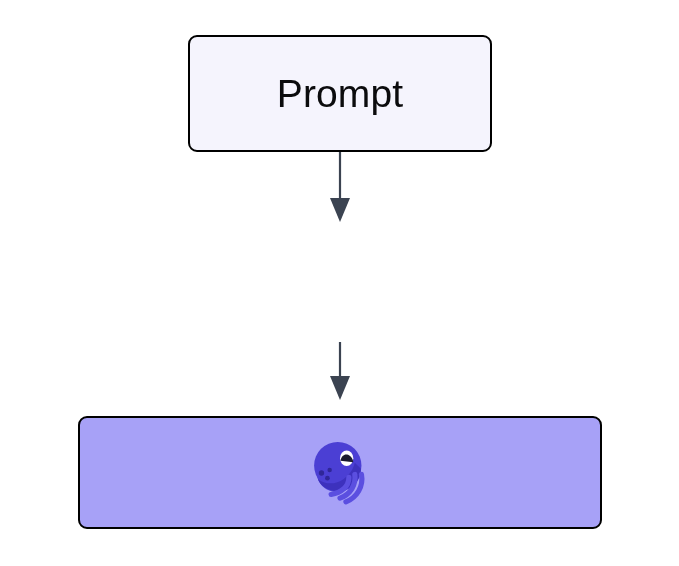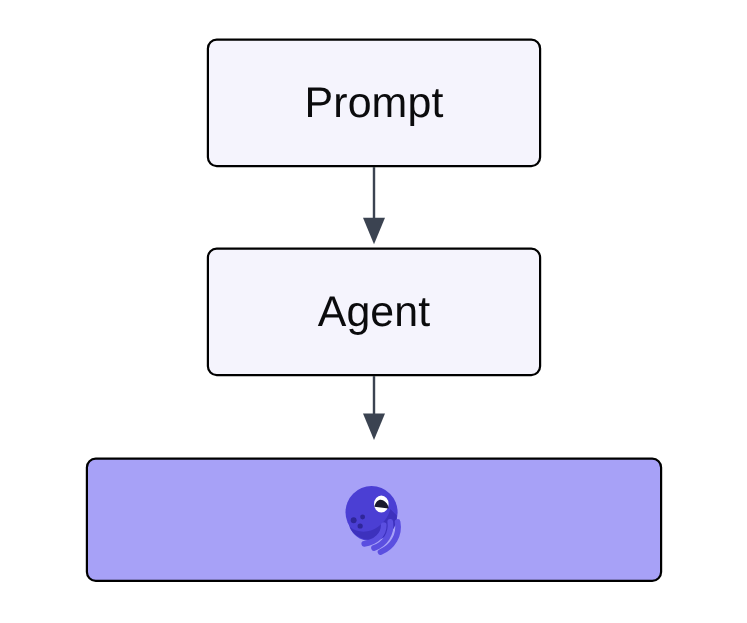--- a/index.html
+++ b/index.html
@@ -87,23 +87,20 @@
     <g>
       <line x1="340" y1="342" x2="340" y2="378" stroke="#3b4351" stroke-width="2.2"></line>
       <polygon points="330,376 350,376 340,400" fill="#3b4351"></polygon>
     </g>
   </svg>
 
   <div id="node-prompt" class="node node-light">
     <span class="node-label">Prompt</span>
   </div>
 
-  <div id="node-agent" class="node node-light">
-    <span class="node-label">Agent</span>
-  </div>
 
   <div id="node-tool" class="node node-accent">
     <svg class="octo-wrap" viewBox="0 0 100 100" xmlns="http://www.w3.org/2000/svg" aria-hidden="true">
 
       <circle cx="47" cy="40" r="32" fill="#4b3fd4"></circle>
 
       <path d="M18 46 C18 68, 36 80, 56 74 C70 70, 78 58, 78 46 Z" fill="#4b3fd4"></path>
 
       <path d="M78 44 C78 62, 64 74, 46 74 C34 74, 24 68, 20 58 C30 66, 44 66, 55 58 C64 51, 68 44, 70 36 Z" fill="#3d31bd"></path>
 

